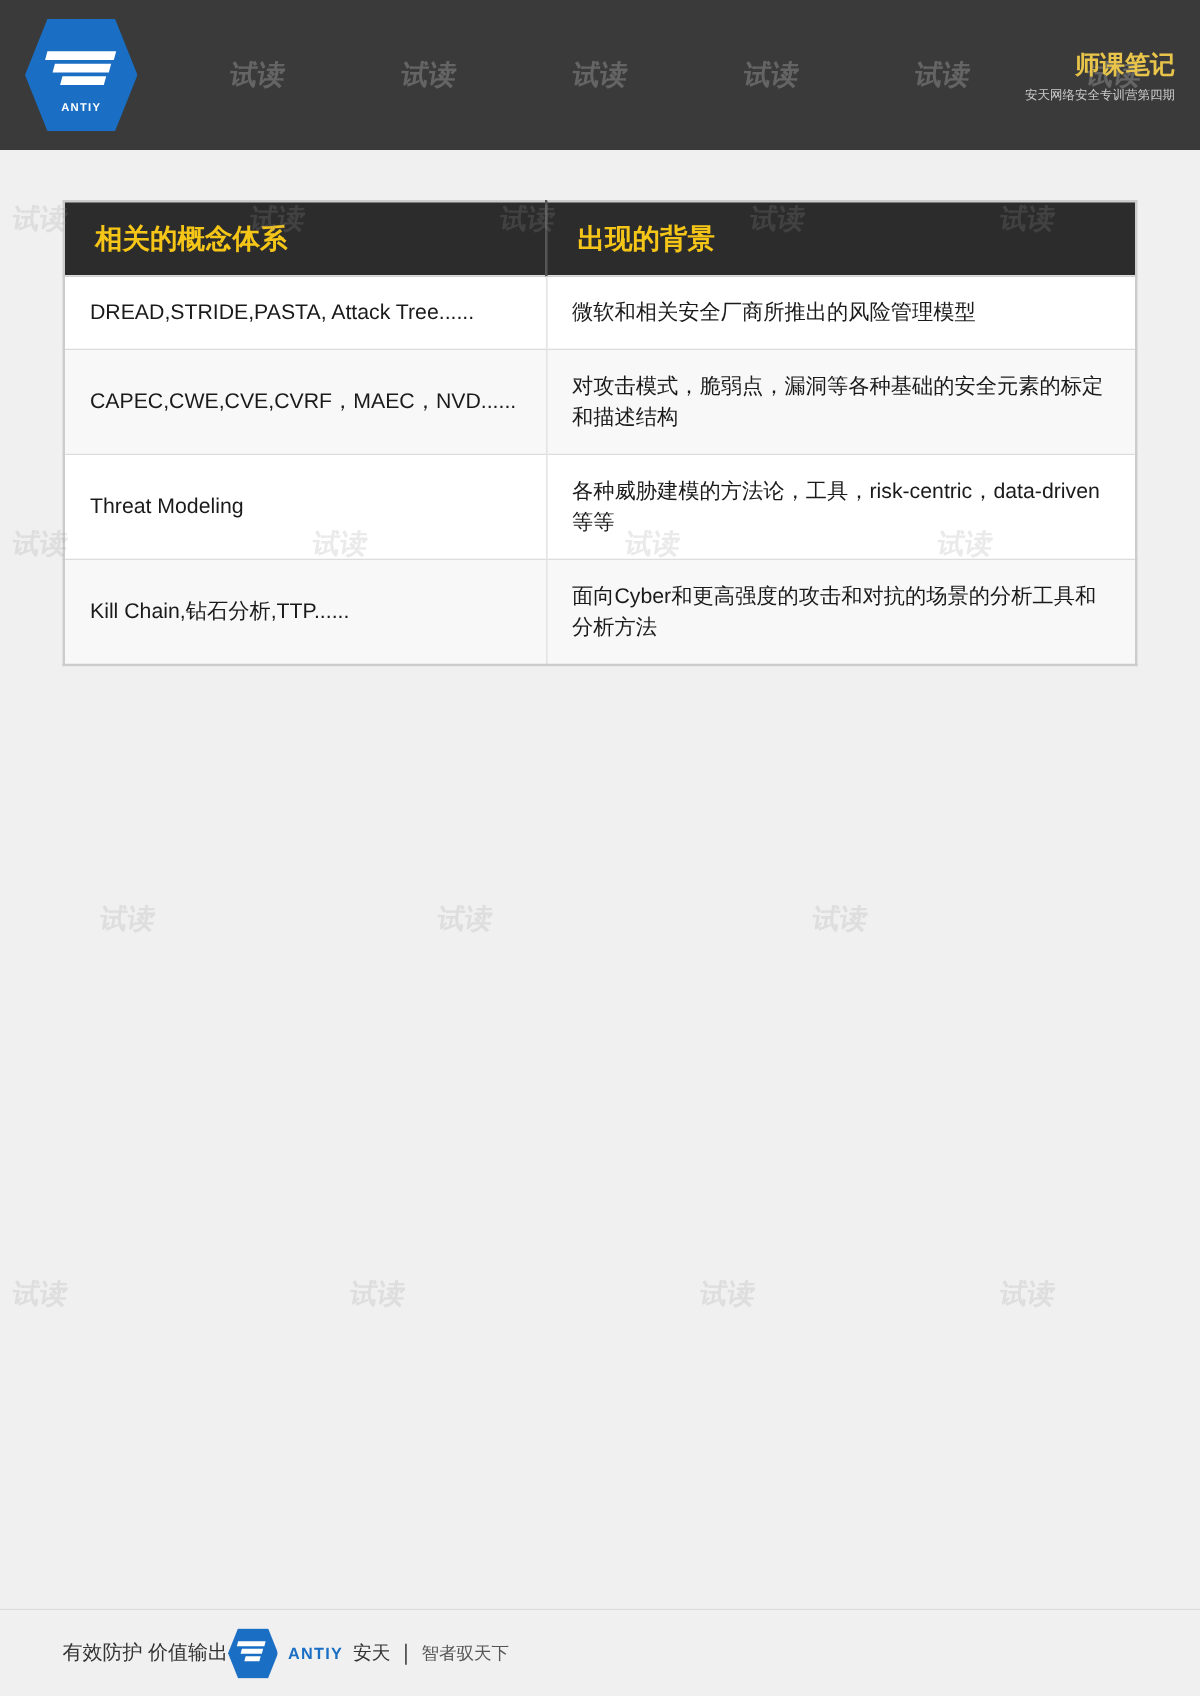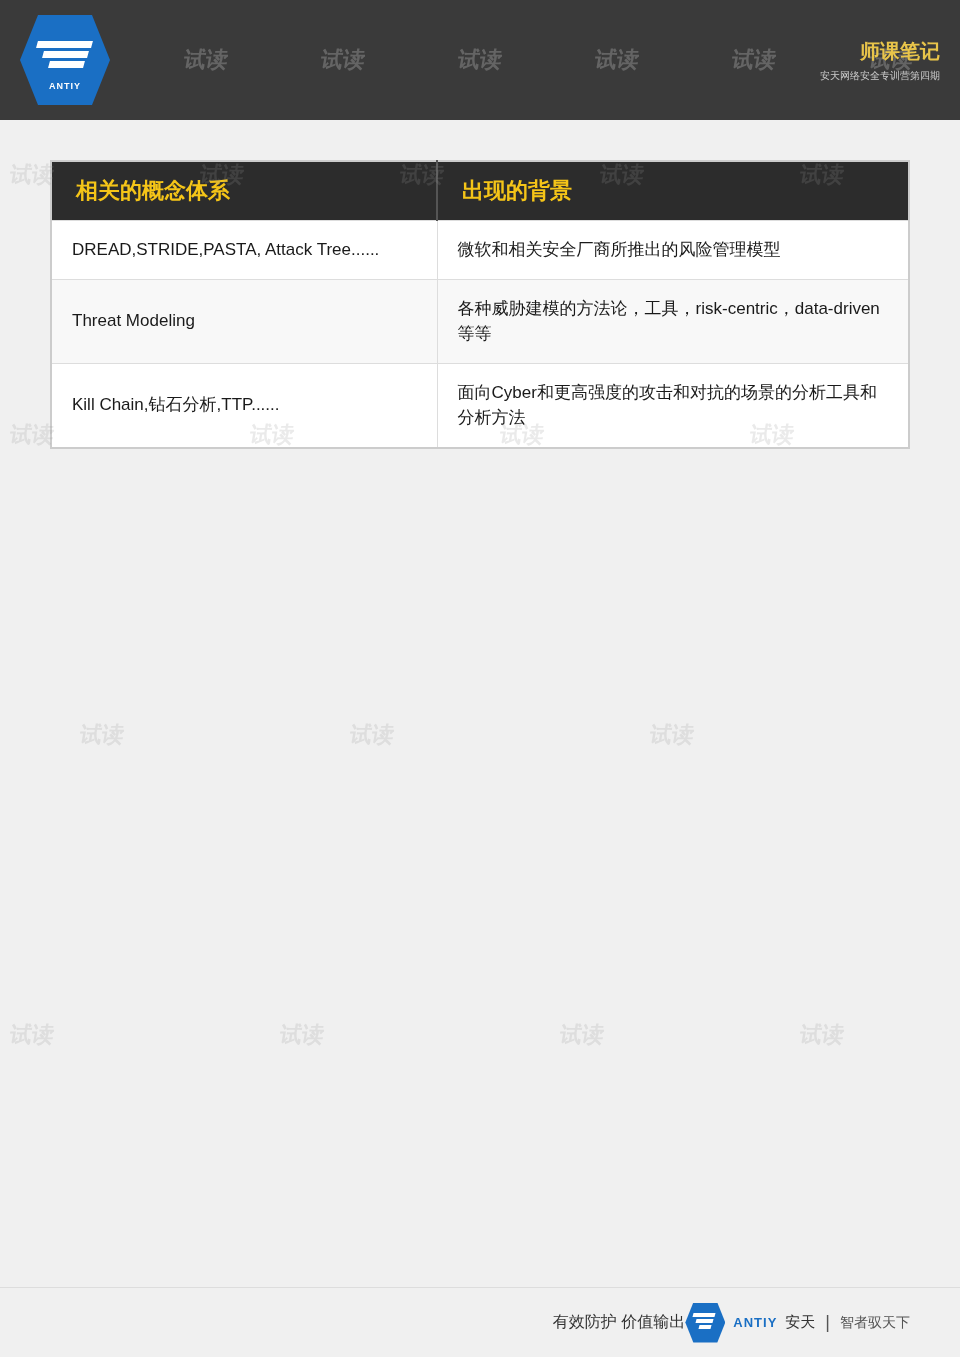--- a/index.html
+++ b/index.html
@@ -181,21 +181,21 @@
     
     .footer {
       position: absolute;
       bottom: 0;
       left: 0;
       right: 0;
       height: 70px;
       background: #f0f0f0;
       display: flex;
       align-items: center;
-      justify-content: flex-end;
+      justify-content: flex-start;
       padding: 0 50px;
       border-top: 1px solid #ddd;
     }
 
     .footer-left {
       color: #333;
       font-size: 16px;
     }
 
     .footer-right {
@@ -314,20 +314,24 @@
         <th class="col-left">相关的概念体系</th>
         <th class="col-right">出现的背景</th>
       </tr>
     </thead>
     <tbody>
         <tr>
           <td>DREAD,STRIDE,PASTA, Attack Tree......</td>
           <td>微软和相关安全厂商所推出的风险管理模型</td>
         </tr>
         <tr>
+          <td>CAPEC,CWE,CVE,CVRF，MAEC，NVD......</td>
+          <td>对攻击模式，脆弱点，漏洞等各种基础的安全元素的标定和描述结构</td>
+        </tr>
+        <tr>
           <td>Threat Modeling</td>
           <td>各种威胁建模的方法论，工具，risk-centric，data-driven等等</td>
         </tr>
         <tr>
           <td>Kill Chain,钻石分析,TTP......</td>
           <td>面向Cyber和更高强度的攻击和对抗的场景的分析工具和分析方法</td>
         </tr>
       </tbody>
   </table>
 </div>

